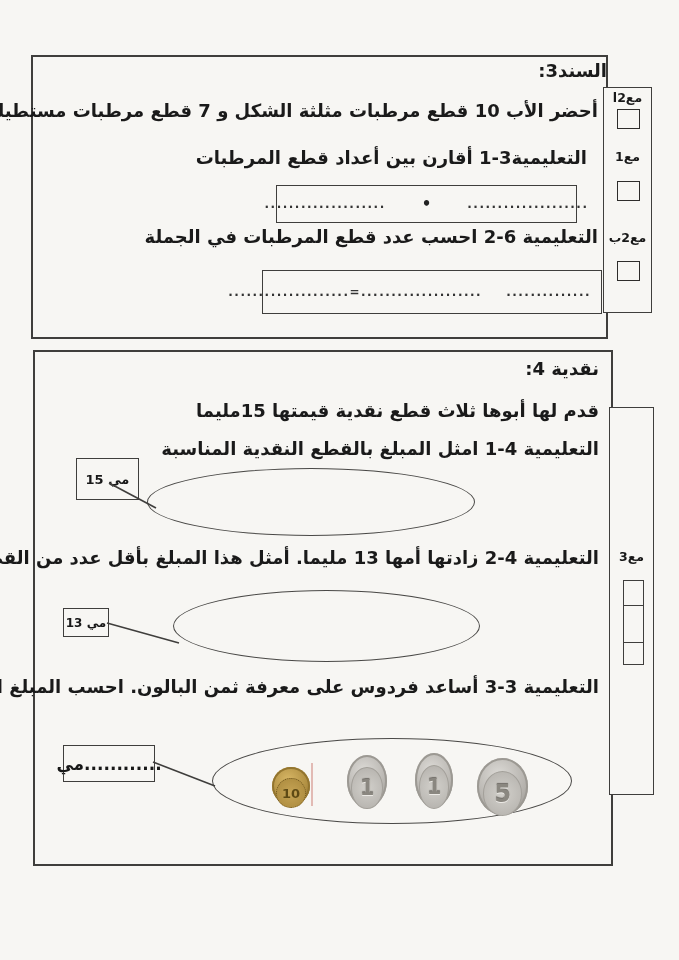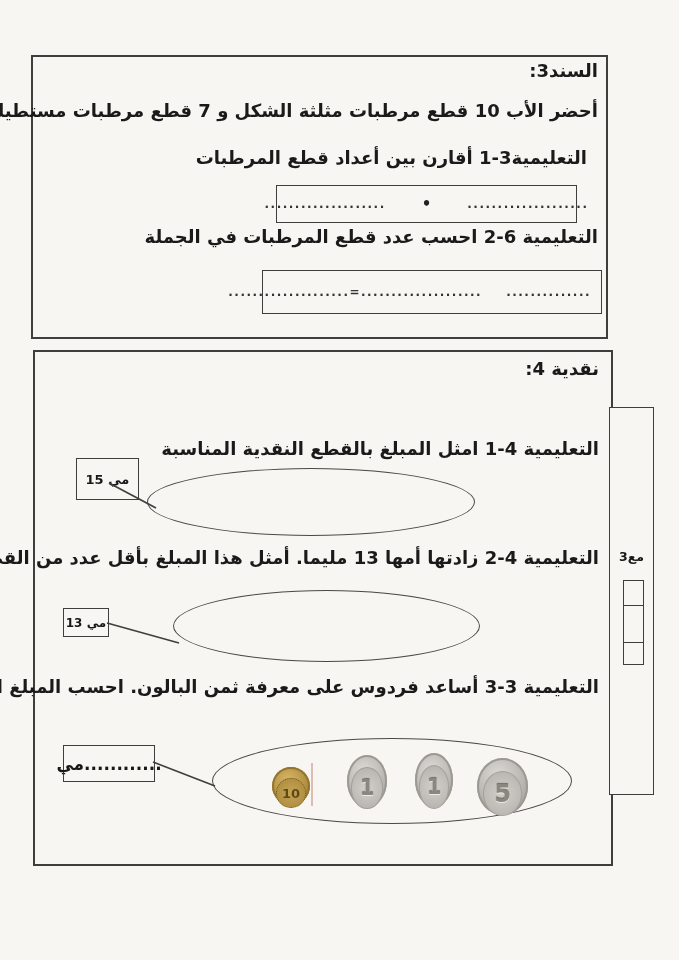--- a/index.html
+++ b/index.html
@@ -133,44 +133,53 @@
     pointer-events:none;
   }
 </style>
 </head>
 <body>
 
 <div class="page">
 
   <div class="box" style="left:31px; top:55px; width:573px; height:280px;"></div>
 
-  <div class="txt title" style="top:60px; right:81px;text-align:center;">السند3:</div>
+  <div class="txt title" style="top:60px; right:72px;text-align:center;">السند3:</div>
 
   <div class="txt" style="top:100px; right:81px;">أحضر الأب 10 قطع مرطبات مثلثة الشكل و 7 قطع مرطبات مستطيلة الشكل</div>
 
   <div class="txt" style="top:147px; right:92px;">التعليمية3-1 أقارن بين أعداد قطع المرطبات</div>
 
   <div class="frame compare" style="left:276px; top:185px; width:299px; height:36px;">
     <span class="dots">....................</span>
     <span class="cmp-dot">•</span>
     <span class="dots">....................</span>
   </div>
 
   <div class="txt" style="top:226px; right:81px;">التعليمية 6-2 احسب عدد قطع المرطبات في الجملة</div>
 
   <div class="frame equation" style="left:262px; top:270px; width:318px; height:42px;">
     <span class="dots">..............</span>
     <span class="dots">....................=....................</span>
   </div>
 
+  <div class="sidebar" style="left:603px; top:87px; width:47px; height:224px;">
+    <div class="rubric-label" style="top:2px;">مع2ا</div>
+    <div class="checkbox" style="left:13px; top:21px;"></div>
+    <div class="rubric-label" style="top:61px;">مع1</div>
+    <div class="checkbox" style="left:13px; top:93px;"></div>
+    <div class="rubric-label" style="top:142px;">مع2ب</div>
+    <div class="checkbox" style="left:13px; top:173px;"></div>
+  </div>
 
   <div class="box" style="left:33px; top:350px; width:576px; height:512px;"></div>
 
   <div class="txt title" style="top:358px; right:80px;">نقدية 4:</div>
 
+  <div class="txt" style="top:400px; right:80px;">قدم لها أبوها ثلاث قطع نقدية قيمتها 15مليما</div>
 
   <div class="txt" style="top:438px; right:80px;">التعليمية 4-1 امثل المبلغ بالقطع النقدية المناسبة</div>
 
   <div class="labelbox" style="left:48px; top:458px; width:61px; height:40px; font-size:13px; direction:ltr;margin-left:28px;">15 مي</div>
 
   <div class="ellipse" style="left:147px; top:468px; width:326px; height:66px;"></div>
 
   <div class="txt" style="top:547px; right:80px;">التعليمية 4-2 زادتها أمها 13 مليما. أمثل هذا المبلغ بأقل عدد من القطع النقدية</div>
 
   <div class="labelbox" style="left:63px; top:608px; width:44px; height:27px; font-size:12px; direction:ltr;">13 مي</div>

